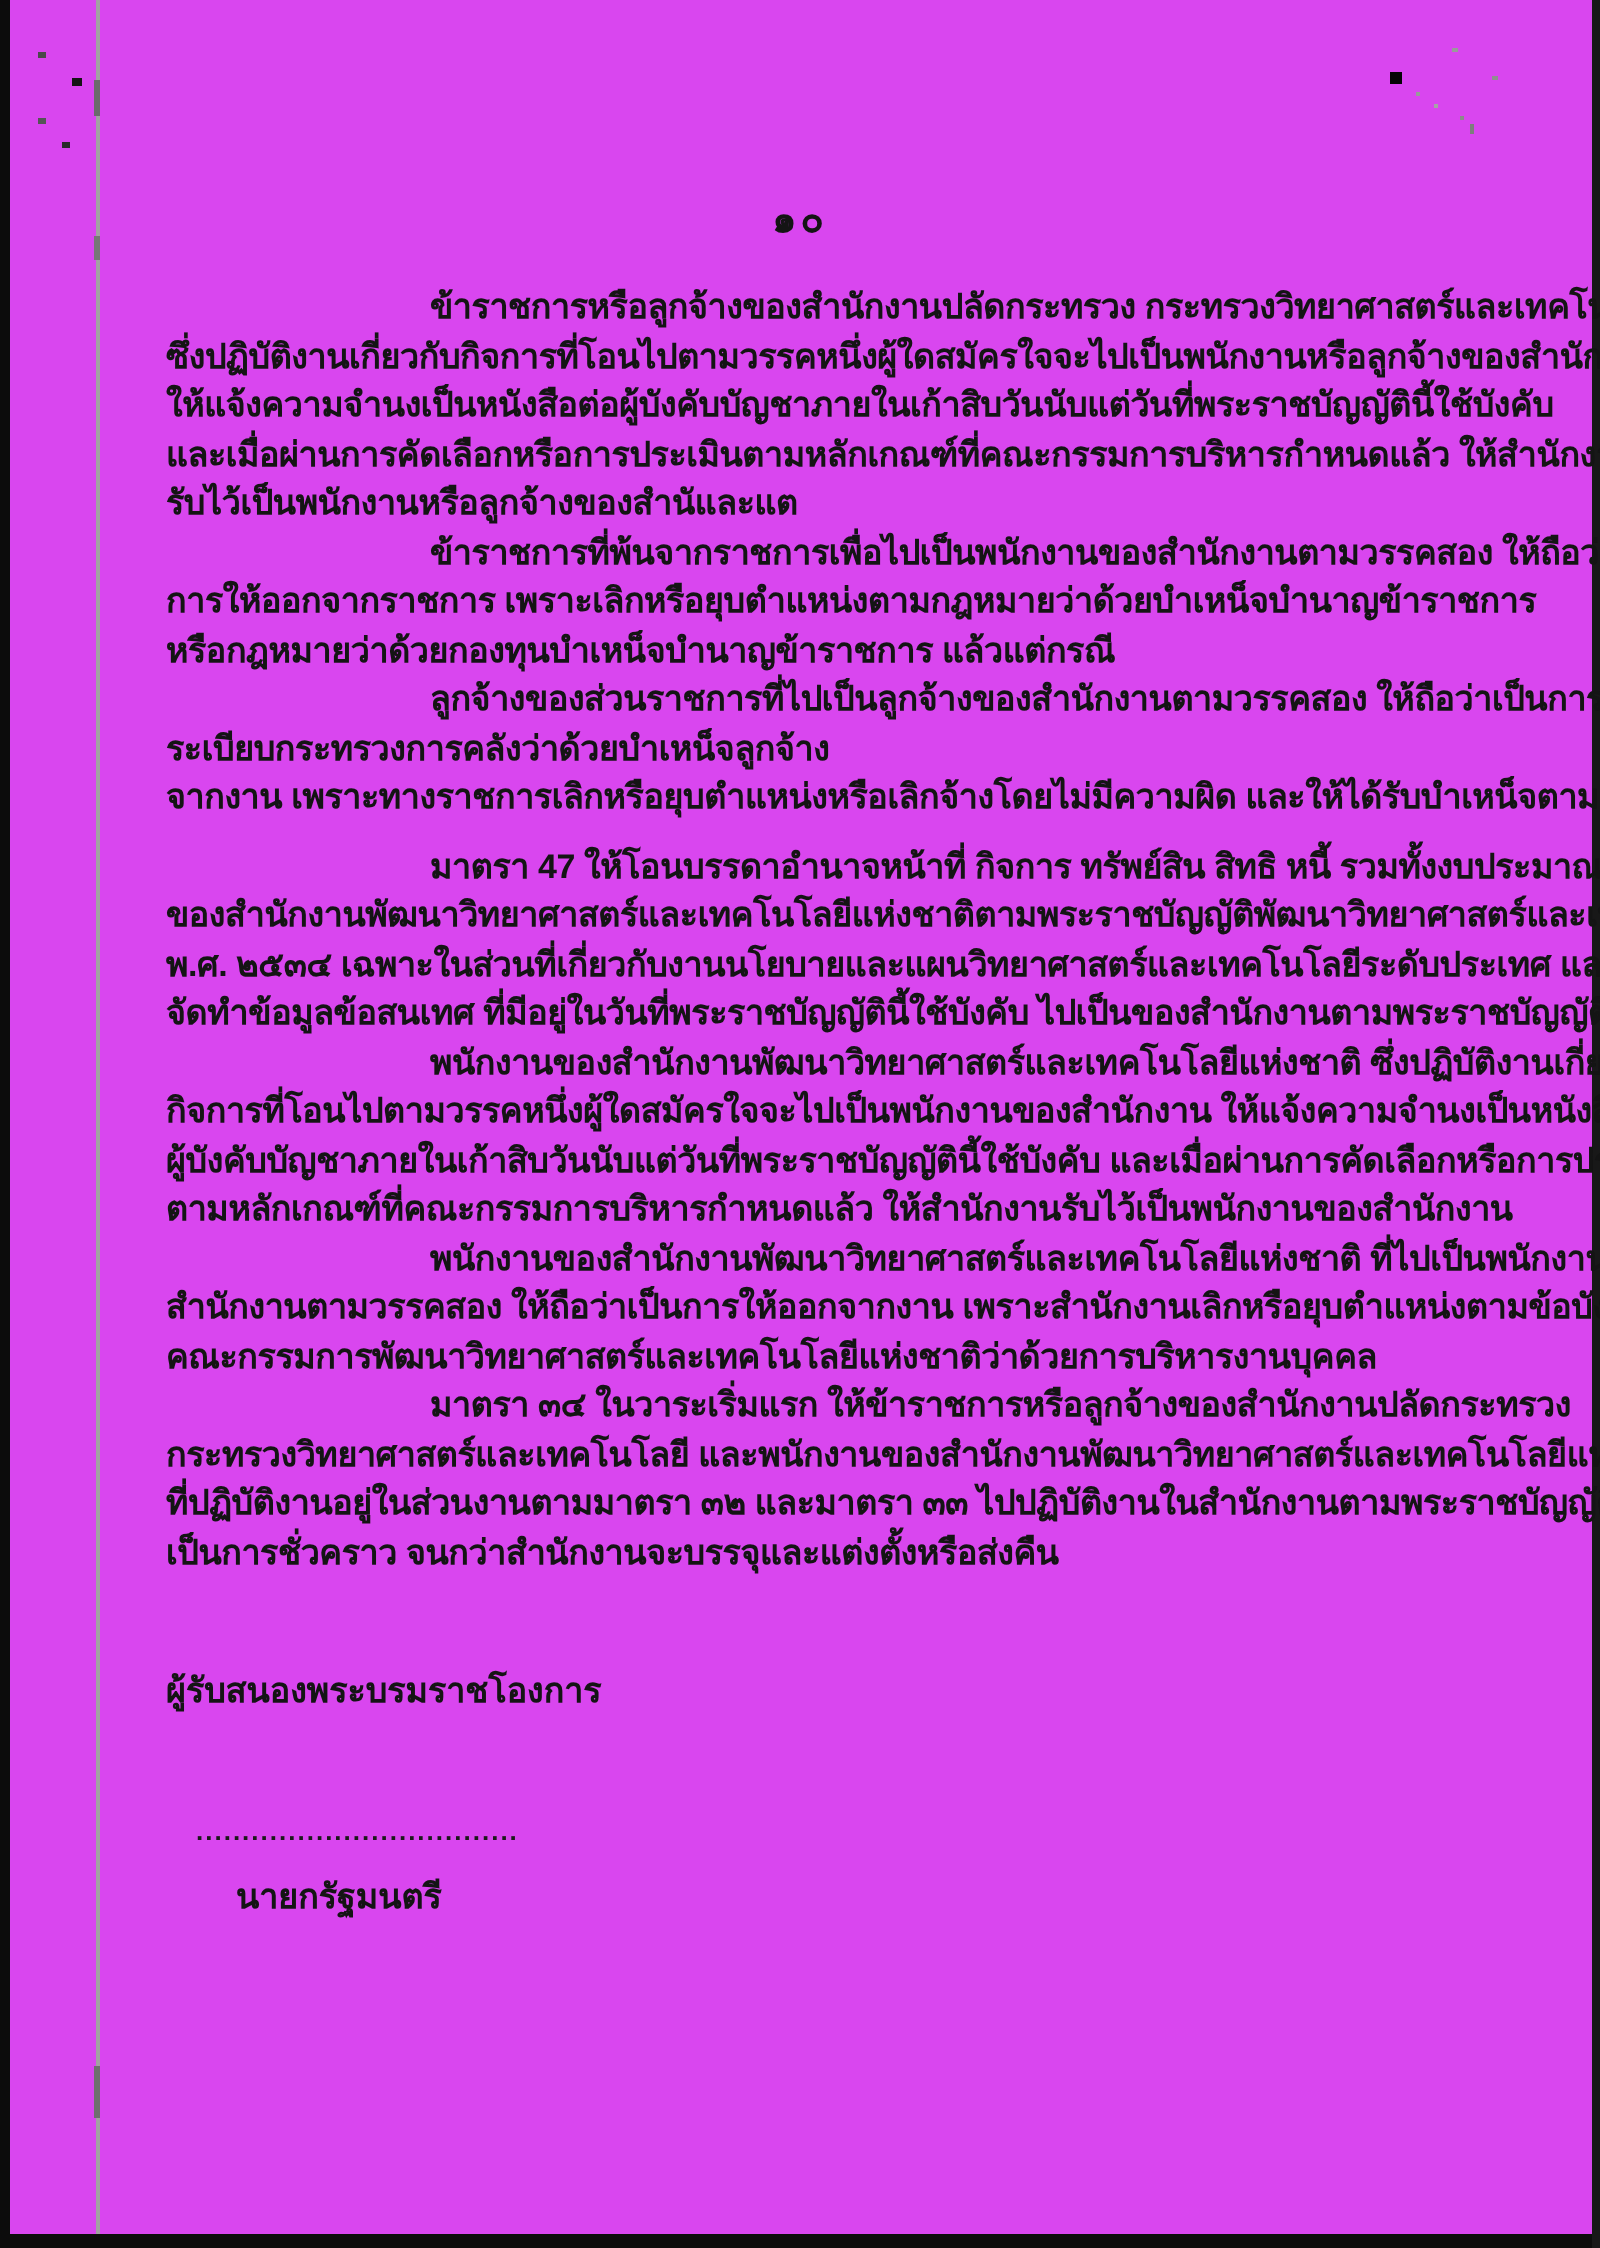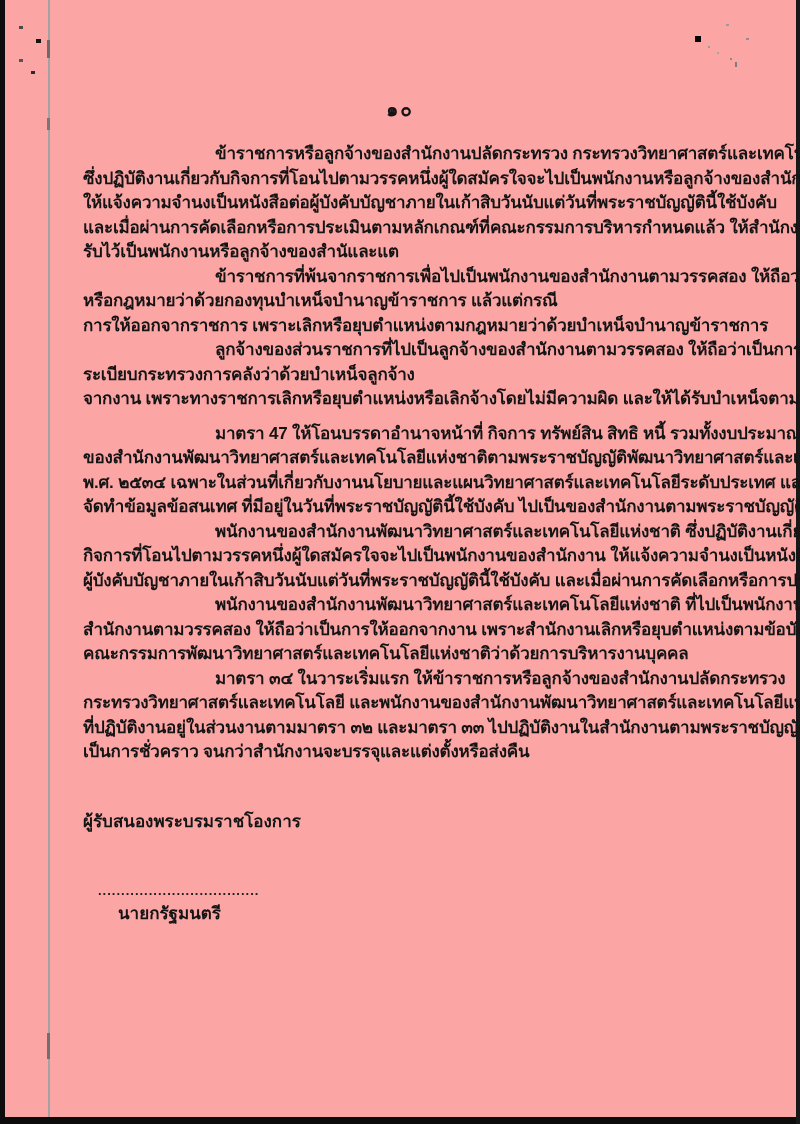--- a/index.html
+++ b/index.html
@@ -5,21 +5,21 @@
   html, body { margin: 0; padding: 0; }
   body {
     width: 800px; height: 1124px;
     background: #ffffff;
     font-family: "Liberation Sans", sans-serif;
     overflow: hidden;
   }
   .page {
     position: relative;
     width: 800px; height: 1124px;
-    background: #fca5a5;
+    background: #d946ef;
     color: #141414;
   }
   
   .edge-left {
     position: absolute; left: 0; top: 0; width: 5px; height: 1124px;
     background: #0c0c0c;
   }
   .edge-bottom {
     position: absolute; left: 0; bottom: 0; width: 800px; height: 7px;
     background: #0c0c0c;
@@ -74,21 +74,21 @@
     white-space: nowrap;
     font-family: Liberation Serif, serif;
   }
   .dotted-line {
     margin-top: 50px; margin-left: 15px;
     font-size: 13px; font-weight: bold; line-height: 14px;
     letter-spacing: 1px; color: #1a1a1a;
     white-space: nowrap;
   }
   .signer {
-    margin-top: 4px; margin-left: 35px;
+    margin-top: 14px; margin-left: 35px;
     font-size: 17px; font-weight: bold; line-height: 24.5px;
     white-space: nowrap;
   }
 </style>
 </head>
 <body>
 
 <div class="page">
 
   <div class="edge-left"></div>
@@ -117,41 +117,42 @@
     <div class="para">
       <div class="line indent">ข้าราชการหรือลูกจ้างของสำนักงานปลัดกระทรวง กระทรวงวิทยาศาสตร์และเทคโนโลยี</div>
       <div class="line">ซึ่งปฏิบัติงานเกี่ยวกับกิจการที่โอนไปตามวรรคหนึ่งผู้ใดสมัครใจจะไปเป็นพนักงานหรือลูกจ้างของสำนักงาน</div>
       <div class="line">ให้แจ้งความจำนงเป็นหนังสือต่อผู้บังคับบัญชาภายในเก้าสิบวันนับแต่วันที่พระราชบัญญัตินี้ใช้บังคับ</div>
       <div class="line">และเมื่อผ่านการคัดเลือกหรือการประเมินตามหลักเกณฑ์ที่คณะกรรมการบริหารกำหนดแล้ว ให้สำนักงาน</div>
       <div class="line">รับไว้เป็นพนักงานหรือลูกจ้างของสำนัและแต</div>
     </div>
 
     <div class="para">
       <div class="line indent">ข้าราชการที่พ้นจากราชการเพื่อไปเป็นพนักงานของสำนักงานตามวรรคสอง ให้ถือว่าเป็น</div>
+      <div class="line">การให้ออกจากราชการ เพราะเลิกหรือยุบตำแหน่งตามกฎหมายว่าด้วยบำเหน็จบำนาญข้าราชการ</div>
       <div class="line">หรือกฎหมายว่าด้วยกองทุนบำเหน็จบำนาญข้าราชการ แล้วแต่กรณี</div>
-      <div class="line">การให้ออกจากราชการ เพราะเลิกหรือยุบตำแหน่งตามกฎหมายว่าด้วยบำเหน็จบำนาญข้าราชการ</div>
     </div>
 
     <div class="para">
       <div class="line indent">ลูกจ้างของส่วนราชการที่ไปเป็นลูกจ้างของสำนักงานตามวรรคสอง ให้ถือว่าเป็นการออก</div>
       <div class="line">ระเบียบกระทรวงการคลังว่าด้วยบำเหน็จลูกจ้าง</div>
       <div class="line">จากงาน เพราะทางราชการเลิกหรือยุบตำแหน่งหรือเลิกจ้างโดยไม่มีความผิด และให้ได้รับบำเหน็จตาม</div>
     </div>
 
     <div class="para gap-section-33">
       <div class="line indent">มาตรา 47  ให้โอนบรรดาอำนาจหน้าที่ กิจการ ทรัพย์สิน สิทธิ หนี้ รวมทั้งงบประมาณ</div>
       <div class="line">ของสำนักงานพัฒนาวิทยาศาสตร์และเทคโนโลยีแห่งชาติตามพระราชบัญญัติพัฒนาวิทยาศาสตร์และเทคโนโลยี</div>
       <div class="line">พ.ศ. ๒๕๓๔ เฉพาะในส่วนที่เกี่ยวกับงานนโยบายและแผนวิทยาศาสตร์และเทคโนโลยีระดับประเทศ และการ</div>
       <div class="line">จัดทำข้อมูลข้อสนเทศ ที่มีอยู่ในวันที่พระราชบัญญัตินี้ใช้บังคับ ไปเป็นของสำนักงานตามพระราชบัญญัตินี้</div>
     </div>
 
     <div class="para">
       <div class="line indent">พนักงานของสำนักงานพัฒนาวิทยาศาสตร์และเทคโนโลยีแห่งชาติ ซึ่งปฏิบัติงานเกี่ยวกับ</div>
       <div class="line">กิจการที่โอนไปตามวรรคหนึ่งผู้ใดสมัครใจจะไปเป็นพนักงานของสำนักงาน ให้แจ้งความจำนงเป็นหนังสือต่อ</div>
       <div class="line">ผู้บังคับบัญชาภายในเก้าสิบวันนับแต่วันที่พระราชบัญญัตินี้ใช้บังคับ และเมื่อผ่านการคัดเลือกหรือการประเมิน</div>
+      <div class="line">ตามหลักเกณฑ์ที่คณะกรรมการบริหารกำหนดแล้ว ให้สำนักงานรับไว้เป็นพนักงานของสำนักงาน</div>
     </div>
 
     <div class="para">
       <div class="line indent">พนักงานของสำนักงานพัฒนาวิทยาศาสตร์และเทคโนโลยีแห่งชาติ ที่ไปเป็นพนักงานของ</div>
       <div class="line">สำนักงานตามวรรคสอง ให้ถือว่าเป็นการให้ออกจากงาน เพราะสำนักงานเลิกหรือยุบตำแหน่งตามข้อบังคับ</div>
       <div class="line">คณะกรรมการพัฒนาวิทยาศาสตร์และเทคโนโลยีแห่งชาติว่าด้วยการบริหารงานบุคคล</div>
     </div>
 
     <div class="para gap-section-34">
       <div class="line indent">มาตรา ๓๔  ในวาระเริ่มแรก ให้ข้าราชการหรือลูกจ้างของสำนักงานปลัดกระทรวง</div>

